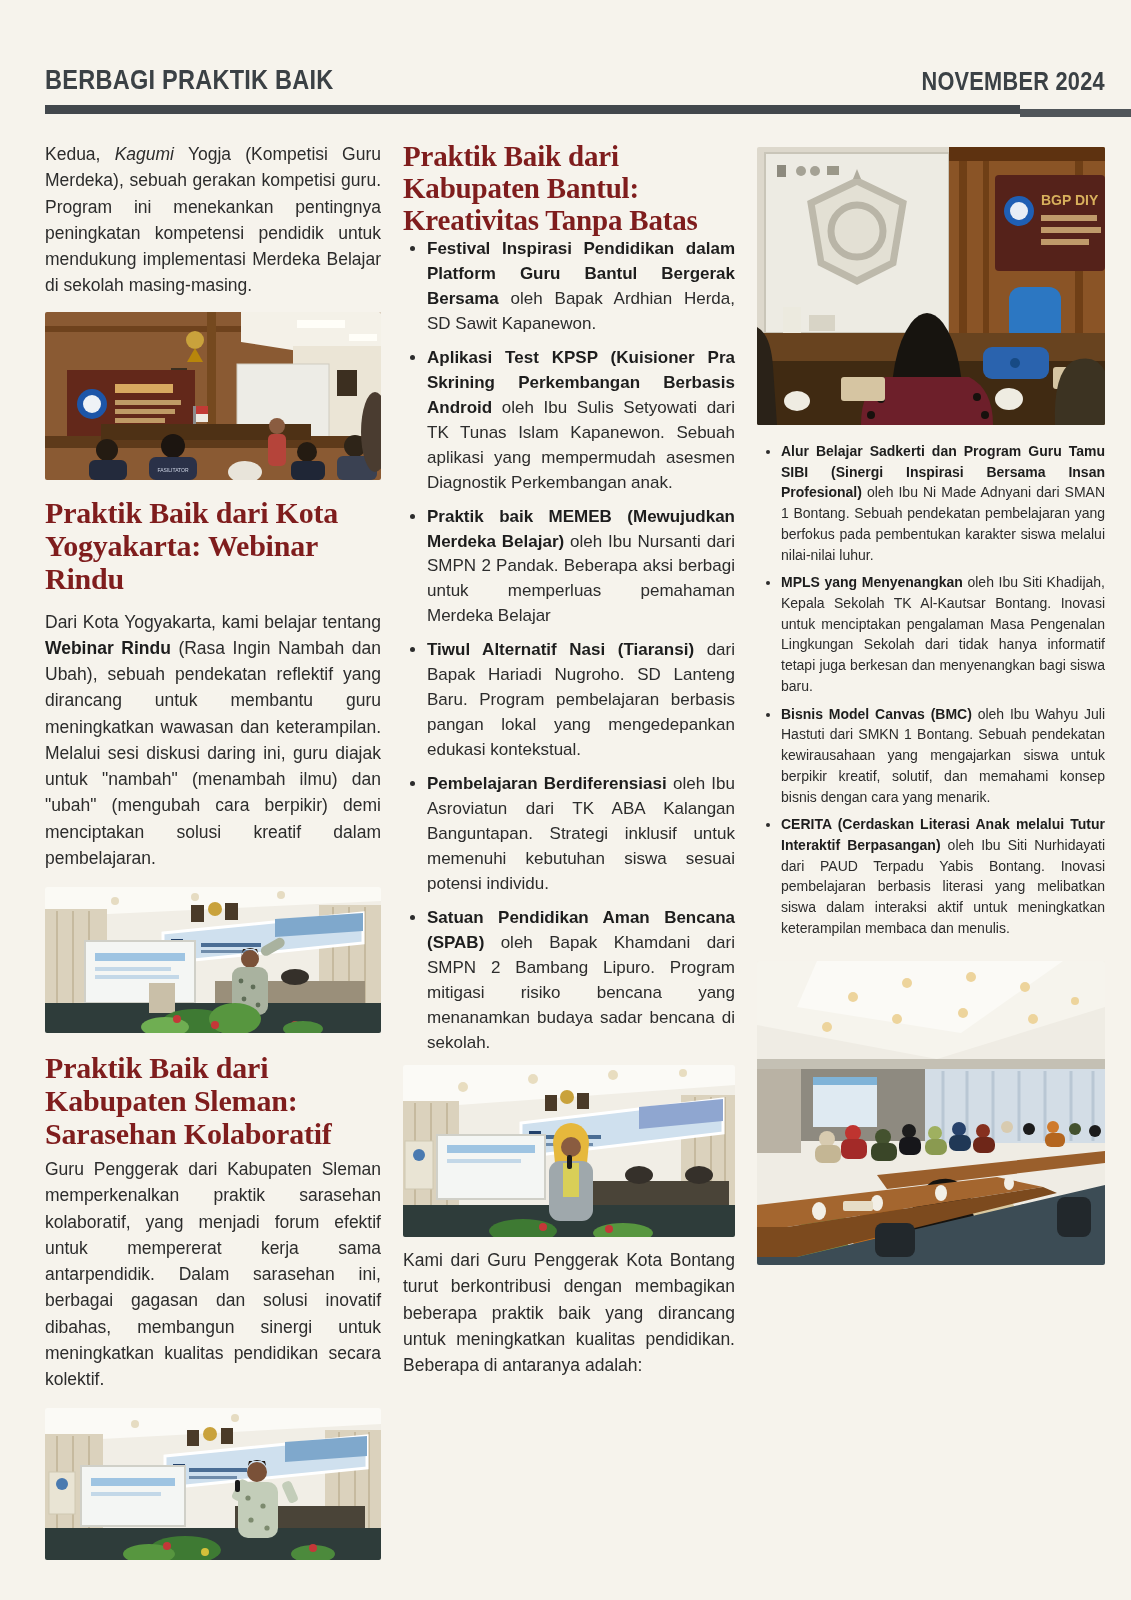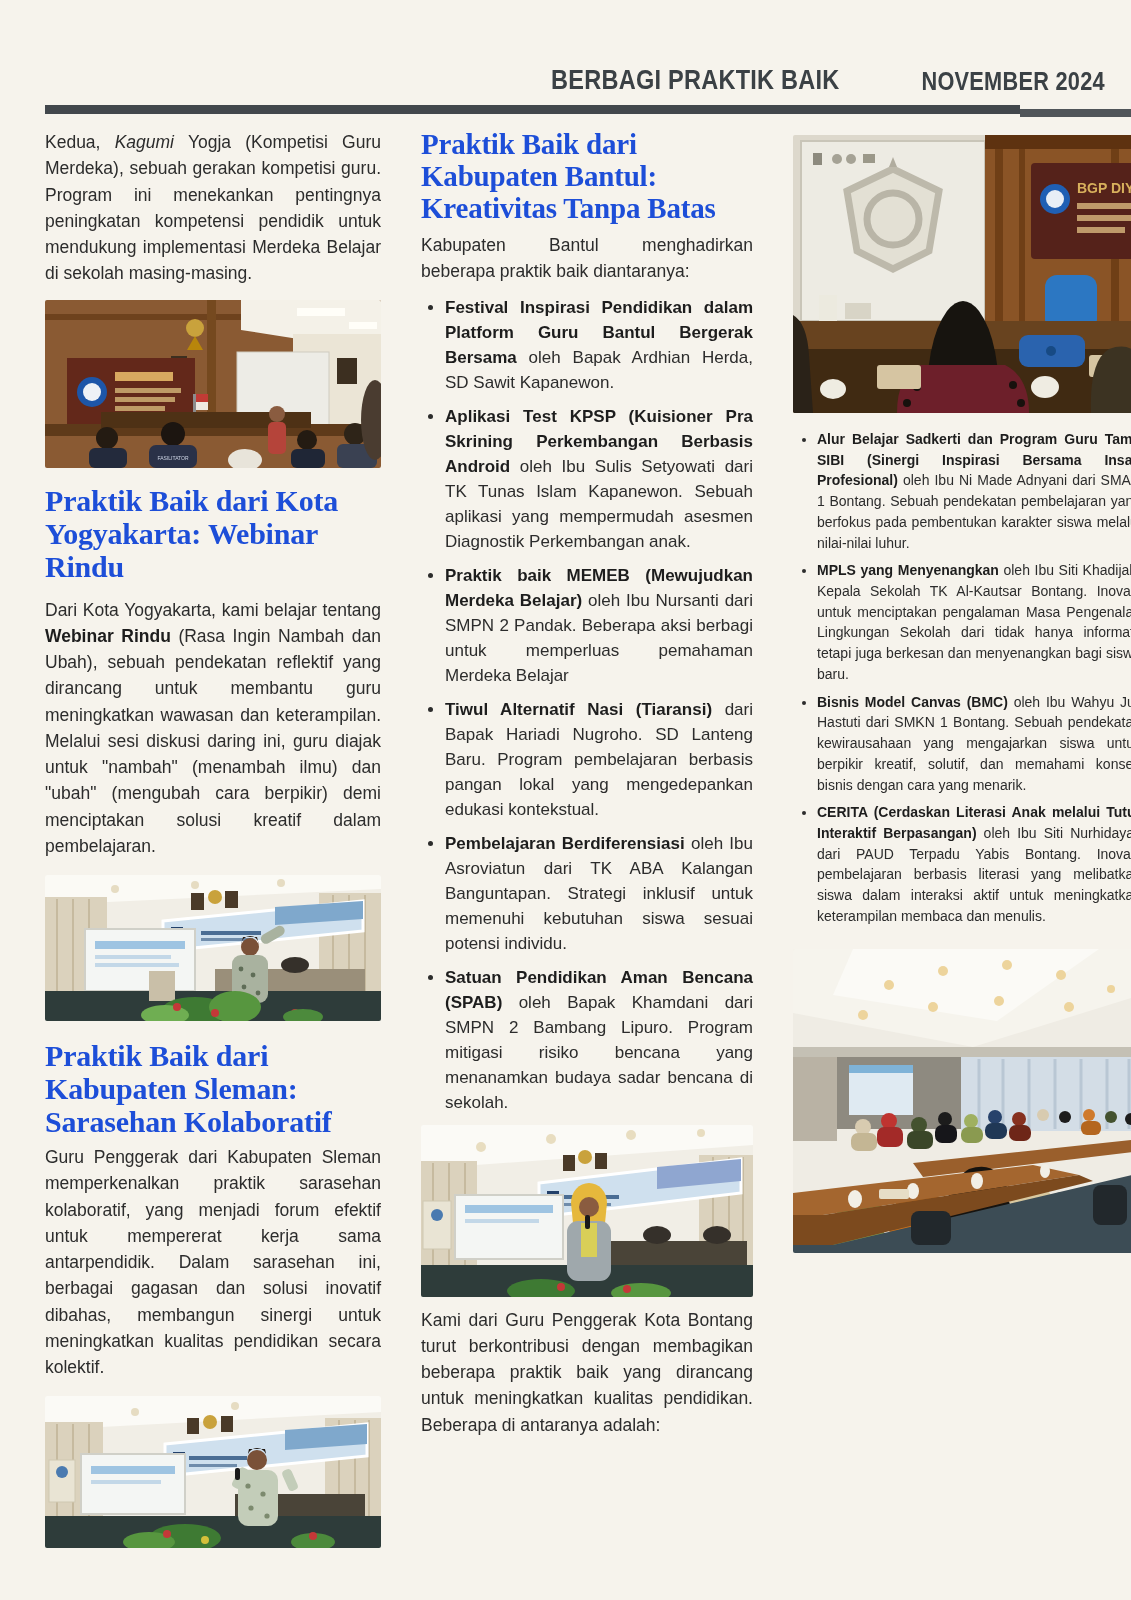--- a/index.html
+++ b/index.html
@@ -4,41 +4,41 @@
 <style>
   html,body{margin:0;padding:0;}
   body{
     width:1131px;height:1600px;overflow:hidden;position:relative;
     background:#f6f3ec;
     font-family:"Liberation Sans", sans-serif;
     color:#2c2c2c;
   }
   .page{padding:64px 26px 0 45px;}
   
-  .hdr{display:flex;justify-content:flex-end;align-items:flex-end;}
+  .hdr{display:flex;justify-content:space-between;align-items:flex-end;}
   .hdr-title{
     font-size:28px;font-weight:800;color:#3b4145;letter-spacing:.3px;
     transform:scaleX(.84);transform-origin:left bottom;white-space:nowrap;
   }
   .hdr-date{
     font-size:25px;font-weight:800;color:#3b4145;letter-spacing:.3px;
     transform:scaleX(.87);transform-origin:right bottom;white-space:nowrap;
   }
   .rule-wrap{position:relative;height:16px;margin-top:9px;}
   .rule-main{position:absolute;left:0;top:0;width:975px;height:9px;background:#42474c;}
   .rule-tail{position:absolute;left:975px;right:-26px;top:4px;height:8px;background:#505559;}
   
-  .cols{display:flex;gap:40px;margin-top:8px;}
+  .cols{display:flex;gap:22px;margin-top:20px;}
   .c1{width:336px;flex:none;}
   .c2{width:332px;flex:none;}
   .c3{width:348px;flex:none;}
   .bodytext{font-size:17.5px;line-height:1.5;text-align:justify;margin:0;}
   .bodytext i{font-style:italic;}
   .serif-h{
-    font-family:"Liberation Serif", serif;font-weight:700;color:#1d4ed8;
+    font-family:"Liberation Serif", serif;font-weight:700;color:#7f1d1d;
     font-size:30px;line-height:1.1;letter-spacing:-.2px;margin:0;
   }
   .photo{display:block;border-radius:2px;overflow:hidden;line-height:0;}
   .photo svg{display:block;width:100%;height:auto;}
   
   .c1 .p-intro{margin-bottom:13px;}
   .c1 .photo-1{margin-bottom:16px;}
   .c1 .h-yogya{margin-bottom:14px;}
   .c1 .p-yogya{margin-bottom:16px;}
   .c1 .photo-2{margin-bottom:18px;}
@@ -248,21 +248,20 @@
             <circle cx="268" cy="140" r="4" fill="#c43838"></circle>
           </g>
         </svg>
       </div>
 
     </div>
 
     <div class="c2">
 
       <h2 class="serif-h">Praktik Baik dari Kabupaten Bantul: Kreativitas Tanpa Batas</h2>
-      <p class="bodytext p-bantul-intro">Kabupaten Bantul menghadirkan beberapa praktik baik diantaranya:</p>
 
       <ul class="blist">
         <li><strong>Festival Inspirasi Pendidikan dalam Platform Guru Bantul Bergerak Bersama</strong><span> oleh Bapak Ardhian Herda, SD Sawit Kapanewon.</span></li>
         <li><strong>Aplikasi Test KPSP (Kuisioner Pra Skrining Perkembangan Berbasis Android</strong><span> oleh Ibu Sulis Setyowati dari TK Tunas Islam Kapanewon. Sebuah aplikasi yang mempermudah asesmen Diagnostik Perkembangan anak.</span></li>
         <li><strong>Praktik baik MEMEB (Mewujudkan Merdeka Belajar)</strong><span> oleh Ibu Nursanti dari SMPN 2 Pandak. Beberapa aksi berbagi untuk memperluas pemahaman Merdeka Belajar</span></li>
         <li><strong>Tiwul Alternatif Nasi (Tiaransi)</strong><span> dari Bapak Hariadi Nugroho. SD Lanteng Baru. Program pembelajaran berbasis pangan lokal yang mengedepankan edukasi kontekstual.</span></li>
         <li><strong>Pembelajaran Berdiferensiasi</strong><span> oleh Ibu Asroviatun dari TK ABA Kalangan Banguntapan. Strategi inklusif untuk memenuhi kebutuhan siswa sesuai potensi individu.</span></li>
         <li><strong>Satuan Pendidikan Aman Bencana (SPAB)</strong><span> oleh Bapak Khamdani dari SMPN 2 Bambang Lipuro. Program mitigasi risiko bencana yang menanamkan budaya sadar bencana di sekolah.</span></li>
       </ul>
 

